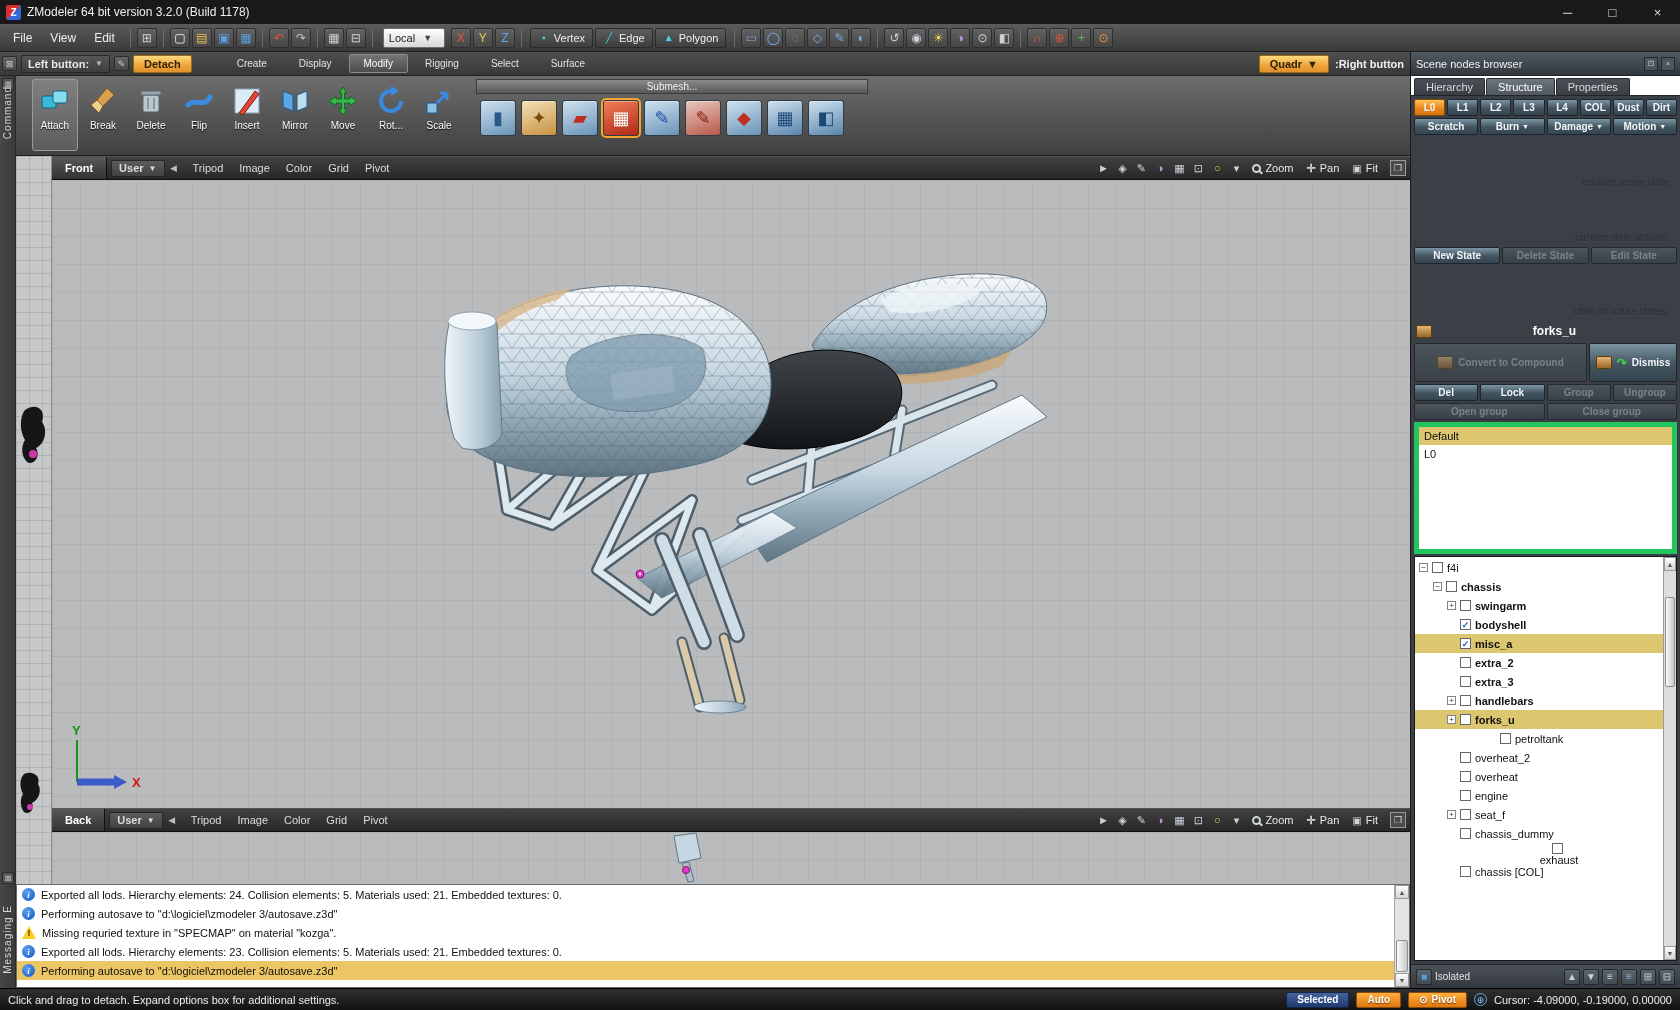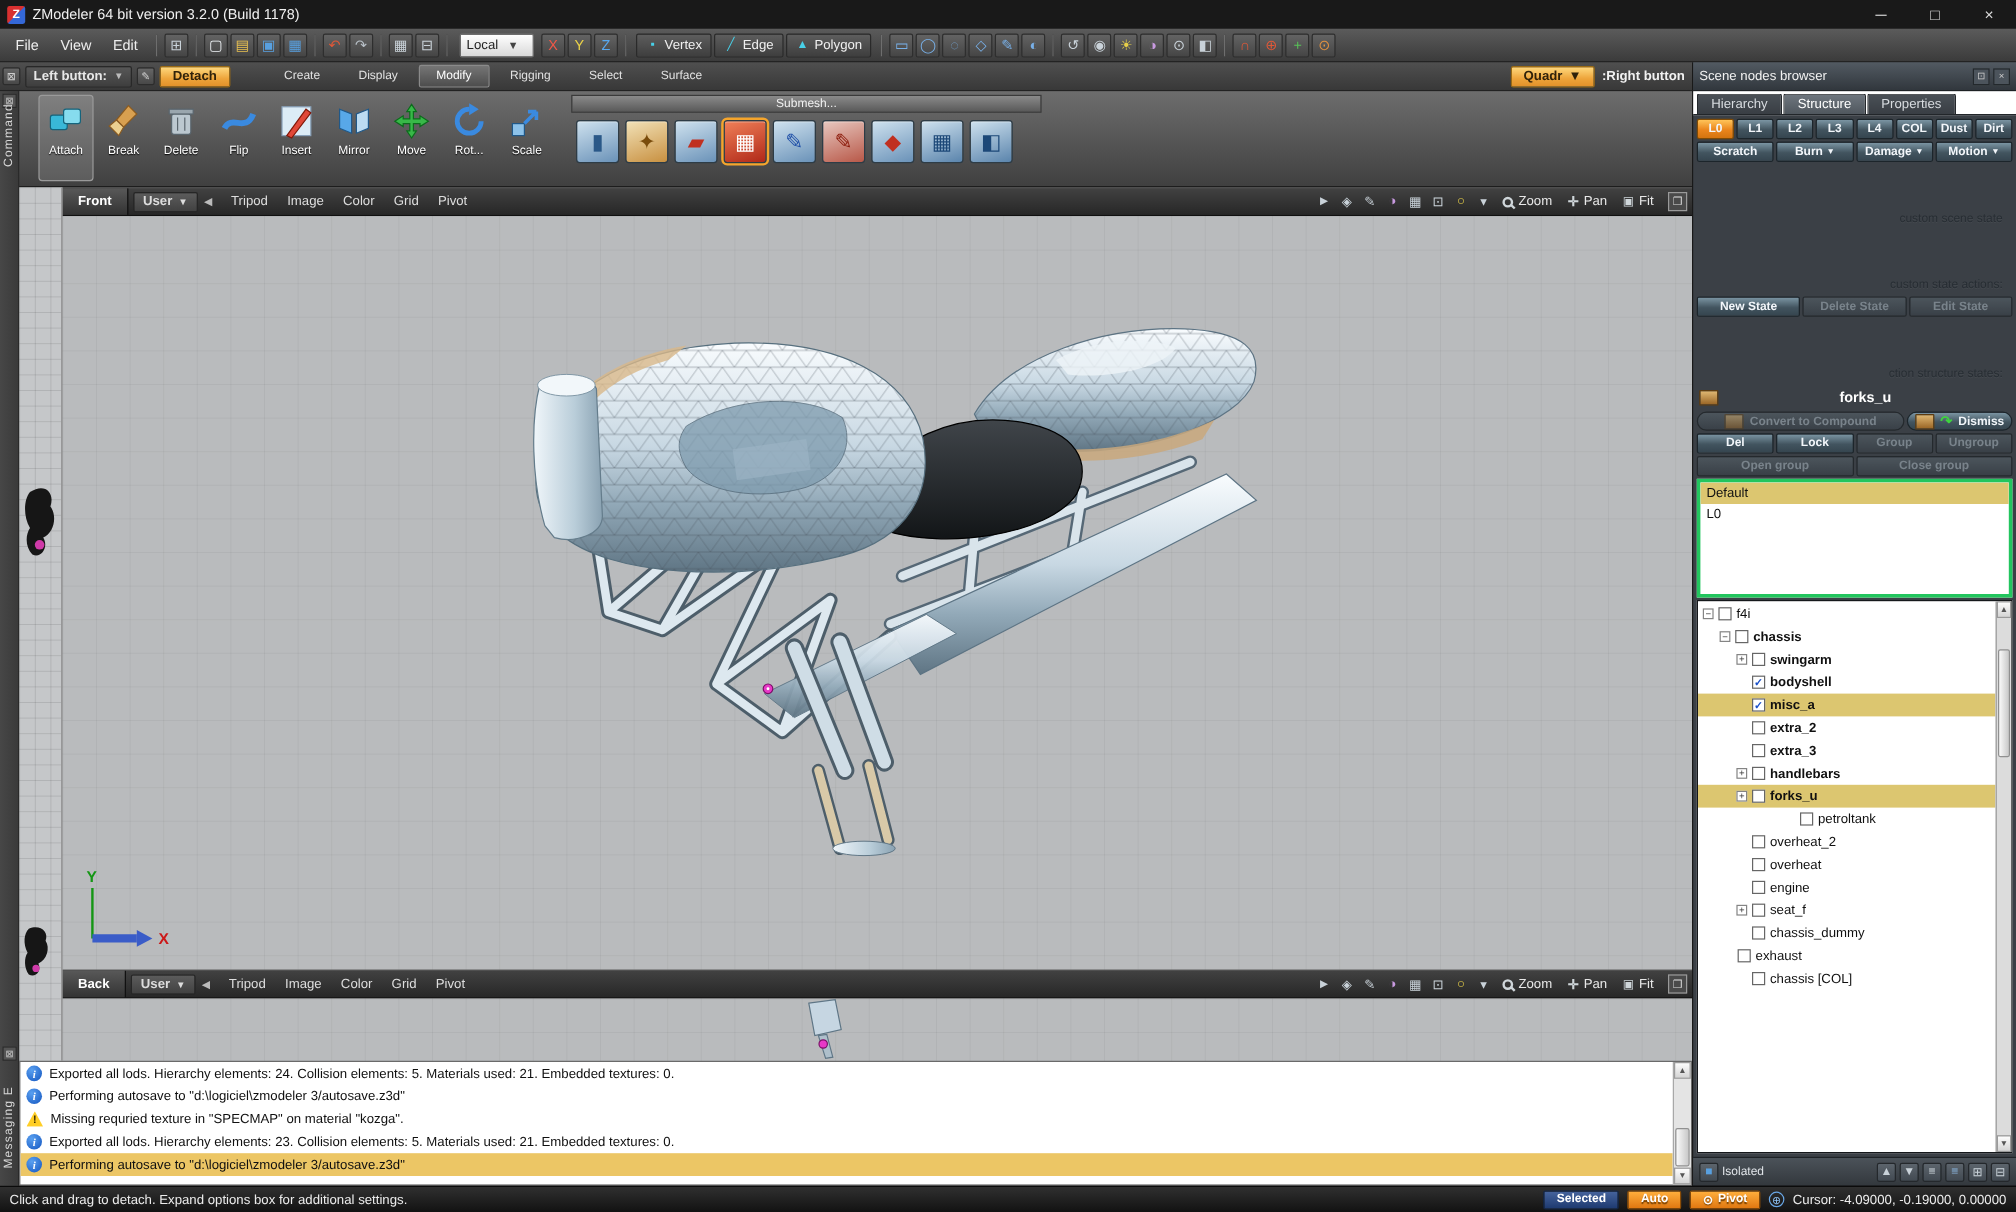--- a/index.html
+++ b/index.html
@@ -118,25 +118,25 @@
   .panel-body{flex:1;display:flex;flex-direction:column;padding:3px;gap:2px;min-height:0;}
   .prow{display:flex;gap:2px;flex:none;}
   .pbtn{flex:1;height:17px;display:flex;align-items:center;justify-content:center;gap:3px;font-size:10px;font-weight:bold;color:#f2f6fa;background:linear-gradient(#7b95a3,#42545f 55%,#35454f);border:1px solid #1c252b;border-radius:2px;white-space:nowrap;padding:0 2px;}
   .pbtn .dd{font-size:7px;}
   .pbtn.orange{background:linear-gradient(#ffc459,#ea851c 55%,#d4740f);border-color:#7e4a06;}
   .pbtn.disabled{background:linear-gradient(#4c555c,#394047);color:#79838b;border-color:#24292d;}
   .dim-label{height:13px;flex:none;text-align:right;font-size:10px;color:#272d33;padding-right:8px;text-shadow:0 1px 0 rgba(255,255,255,.05);margin-top:40px;}
   .node-row{height:20px;flex:none;display:flex;align-items:center;}
   .pkg-ic{width:16px;height:13px;flex:none;background:linear-gradient(#e0b873,#9a6626);border:1px solid #5e3c10;border-radius:1px;margin-left:2px;}
   .node-name{flex:1;text-align:center;color:#fff;font-size:12px;font-weight:bold;}
-  .bigbtn{flex:1;height:16px;display:flex;align-items:center;justify-content:center;gap:5px;font-size:10px;font-weight:bold;color:#f2f6fa;background:linear-gradient(#7b95a3,#42545f 55%,#35454f);border:1px solid #1c252b;border-radius:14px;}
+  .bigbtn{flex:1;height:39px;display:flex;align-items:center;justify-content:center;gap:5px;font-size:10px;font-weight:bold;color:#f2f6fa;background:linear-gradient(#7b95a3,#42545f 55%,#35454f);border:1px solid #1c252b;border-radius:2px;}
   .bigbtn.disabled{background:linear-gradient(#4c555c,#394047);color:#79838b;border-color:#24292d;}
   .bigbtn .pkg-ic{margin-left:0;}
   .grn-arrow{color:#3ed53e;font-weight:bold;font-size:12px;}
-  .states-list{height:99px;flex:none;background:#fff;border:3px solid #22c55e;font-size:11px;color:#111;overflow:hidden;}
+  .states-list{height:132px;flex:none;background:#fff;border:5px solid #22c55e;font-size:11px;color:#111;overflow:hidden;}
   .state-row{height:18px;display:flex;align-items:center;padding:0 5px;}
   .state-row.hl{background:#dcc670;}
   .tree-wrap{flex:1;display:flex;min-height:0;background:#fff;border:1px solid #15181b;}
   #tree{flex:1;overflow:hidden;font-size:11px;color:#101010;padding-top:1px;}
   .tree-row{height:19px;display:flex;align-items:center;white-space:nowrap;}
   .tree-row.hl{background:#dcc670;}
   .expander{width:9px;height:9px;flex:none;border:1px solid #848484;background:#fff;font-size:8px;line-height:7px;text-align:center;margin-right:4px;color:#333;}
   .exp-spacer{width:13px;flex:none;}
   .cb{width:11px;height:11px;flex:none;border:1px solid #666;background:#fff;margin-right:4px;font-size:9px;line-height:10px;text-align:center;color:#1a50c8;font-weight:bold;}
   .tlabel.b{font-weight:bold;}
@@ -822,21 +822,21 @@
               <div class="tree-row" style="padding-left: 32px;">
                 <span class="expander">+</span>
                 <span class="cb"></span>
                 <span class="tlabel">seat_f</span>
               </div>
               <div class="tree-row" style="padding-left: 32px;">
                 <span class="exp-spacer"></span>
                 <span class="cb"></span>
                 <span class="tlabel">chassis_dummy</span>
               </div>
-              <div class="tree-row" style="padding-left: 20px;">
+              <div class="tree-row" style="padding-left: 40px; flex-direction: column;">
                 <span class="exp-spacer"></span>
                 <span class="cb"></span>
                 <span class="tlabel">exhaust</span>
               </div>
               <div class="tree-row" style="padding-left: 32px;">
                 <span class="exp-spacer"></span>
                 <span class="cb"></span>
                 <span class="tlabel">chassis [COL]</span>
               </div>
             </div>

